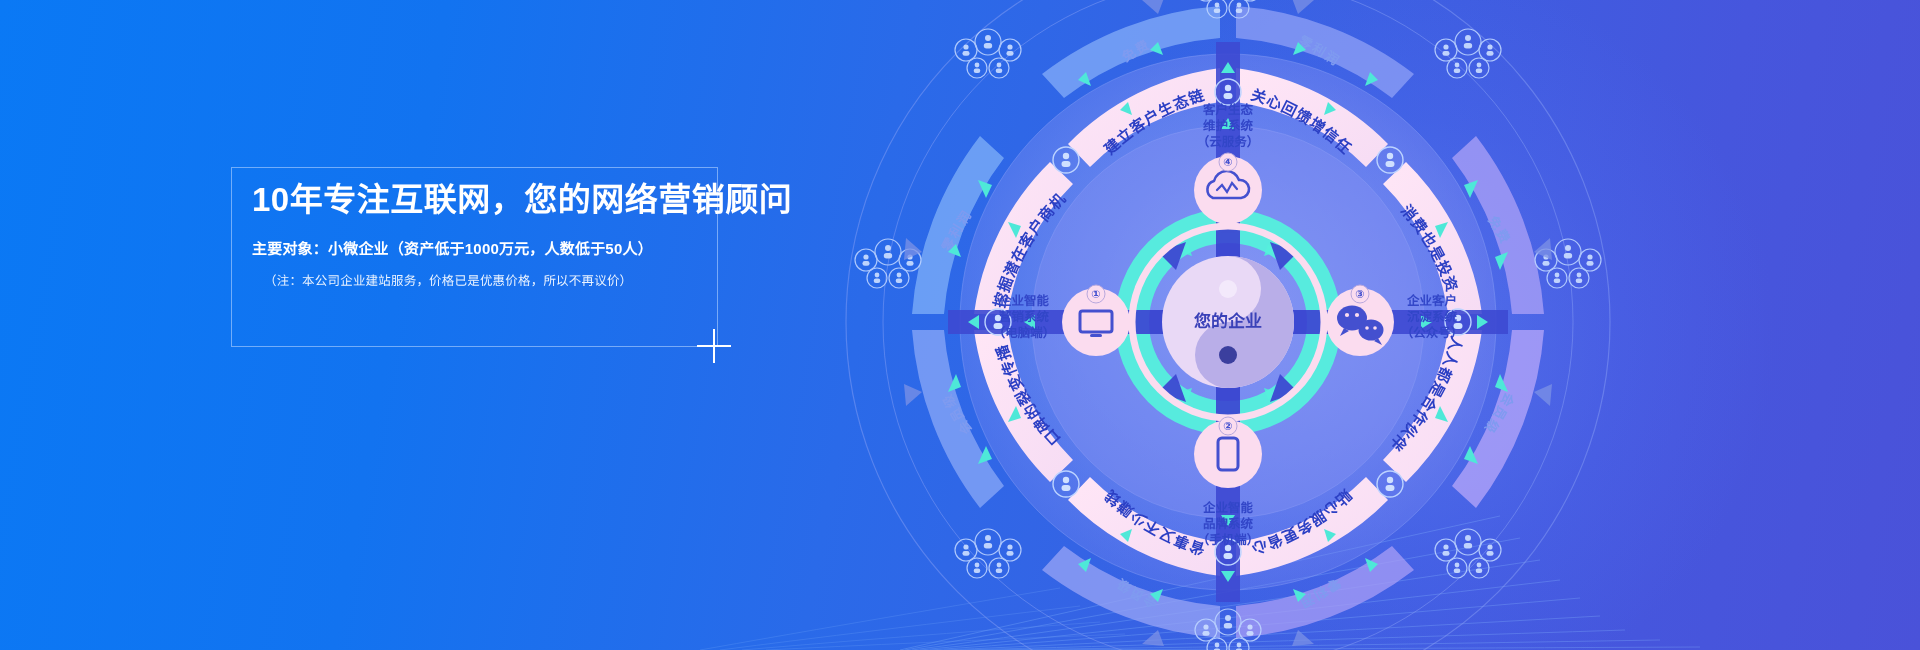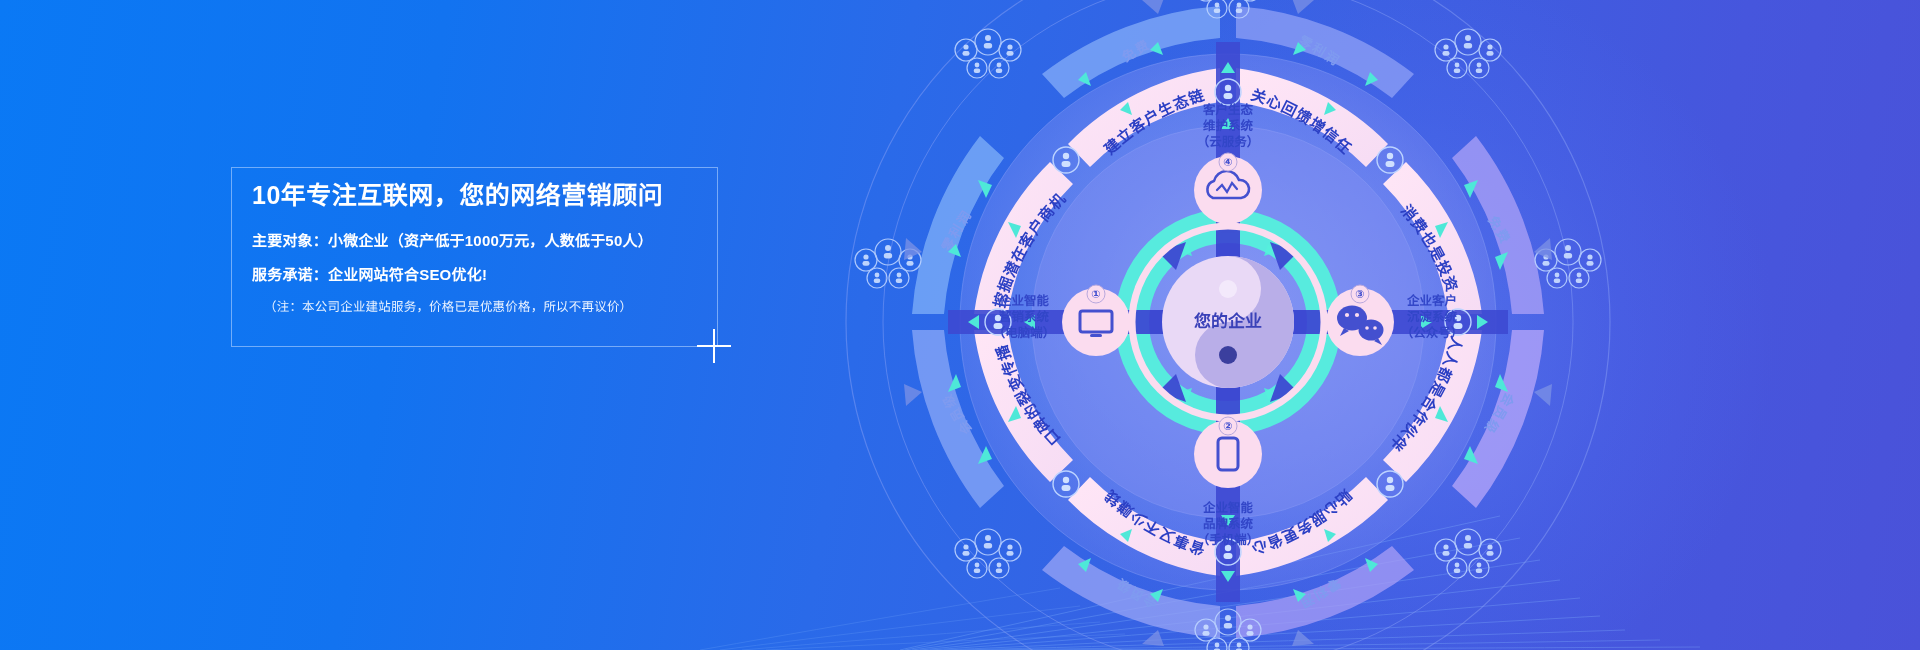--- a/index.html
+++ b/index.html
@@ -23,21 +23,21 @@
   .rays{position:absolute;left:0;bottom:0;width:1920px;height:230px;pointer-events:none;opacity:.5;}
 
   
   .textbox{
     position:absolute;left:231px;top:167px;width:487px;height:180px;
     border:1px solid rgba(175,208,255,.62);
     box-sizing:border-box;
   }
   .textinner{position:absolute;left:252px;top:182px;width:470px;}
   .headline{
-    color:#ffffff;font-size:25px;font-weight:bold;letter-spacing:.5px;
+    color:#ffffff;font-size:33px;font-weight:bold;letter-spacing:.5px;
     margin:0 0 22px 0;line-height:1.1;white-space:nowrap;
   }
   .subline{
     color:#ffffff;font-size:15px;font-weight:bold;margin:16px 0 16px 0;
     line-height:1.2;white-space:nowrap;letter-spacing:.2px;
   }
   .note{
     color:#eaf3ff;font-size:12.5px;font-weight:normal;margin:0 0 0 12px;
     line-height:1.2;white-space:nowrap;letter-spacing:.2px;
   }
@@ -86,21 +86,20 @@
 
   <div class="textbox"></div>
   <div class="crossmark">
     <i class="h"></i>
       <i class="v"></i>
   </div>
 
   <div class="textinner">
     <p class="headline">10年专注互联网，您的网络营销顾问</p>
     <p class="subline">主要对象：小微企业（资产低于1000万元，人数低于50人）</p>
-    <p class="subline">服务承诺：企业网站符合SEO优化!</p>
     <p class="note">（注：本公司企业建站服务，价格已是优惠价格，所以不再议价）</p>
   </div>
 
   <div class="wheel">
   <svg viewBox="0 0 800 800">
     <defs>
 
       <path id="p_in_0" d="M400,400 m-228,0 a228,228 0 0,1 456,0" fill="none"></path>
       <path id="ar_i1" d="M 267 250 A 228 228 0 0 1 400 172" fill="none"></path>
       <path id="ar_i2" d="M 400 172 A 228 228 0 0 1 533 250" fill="none"></path>

